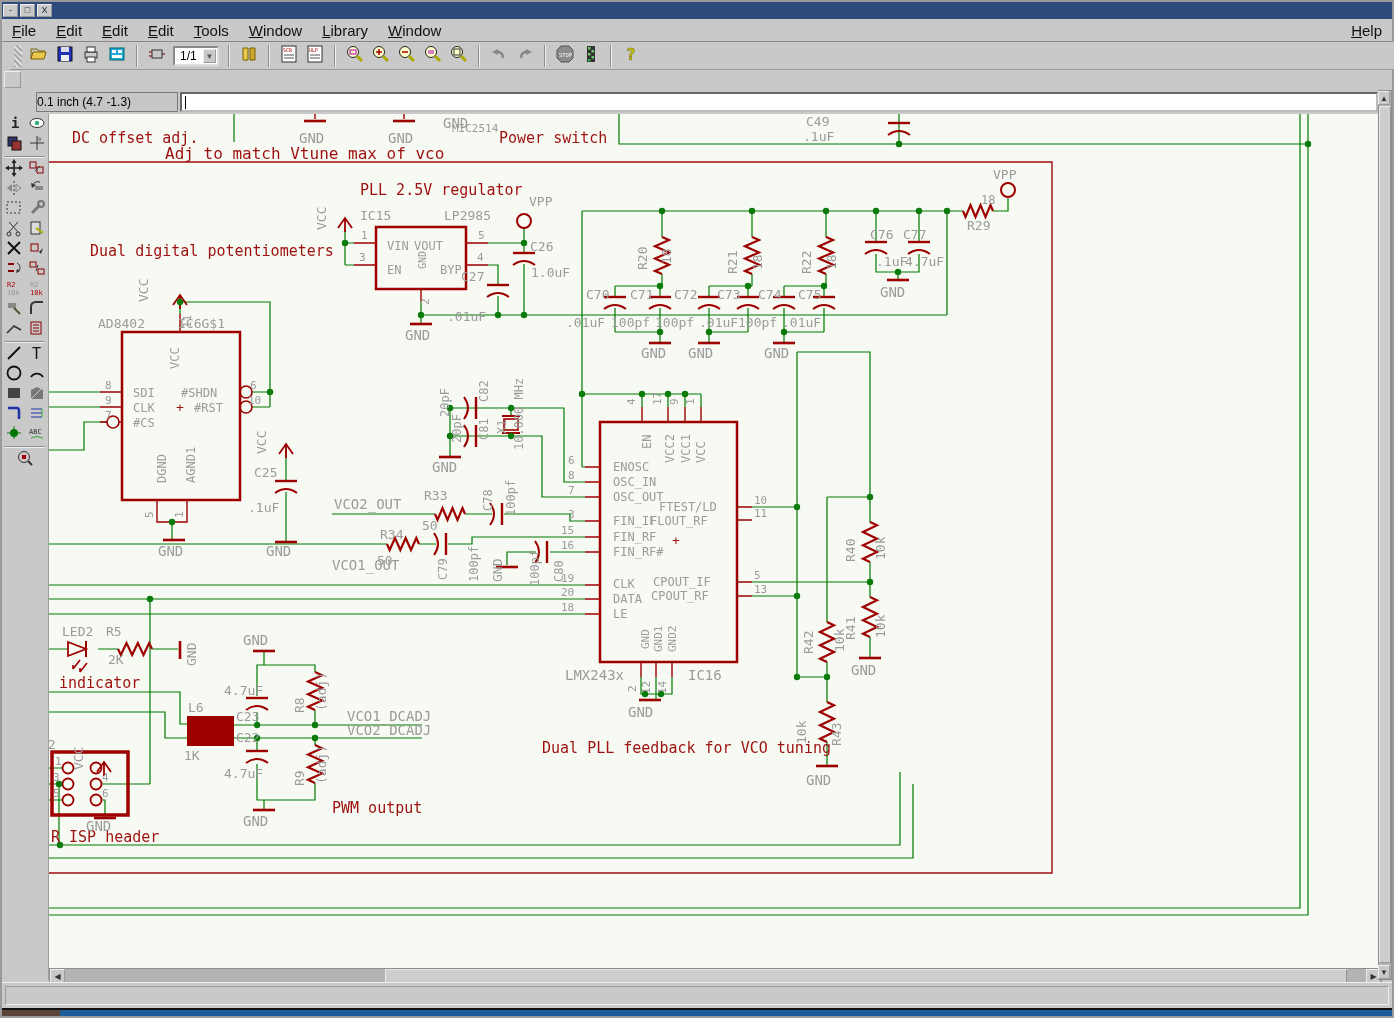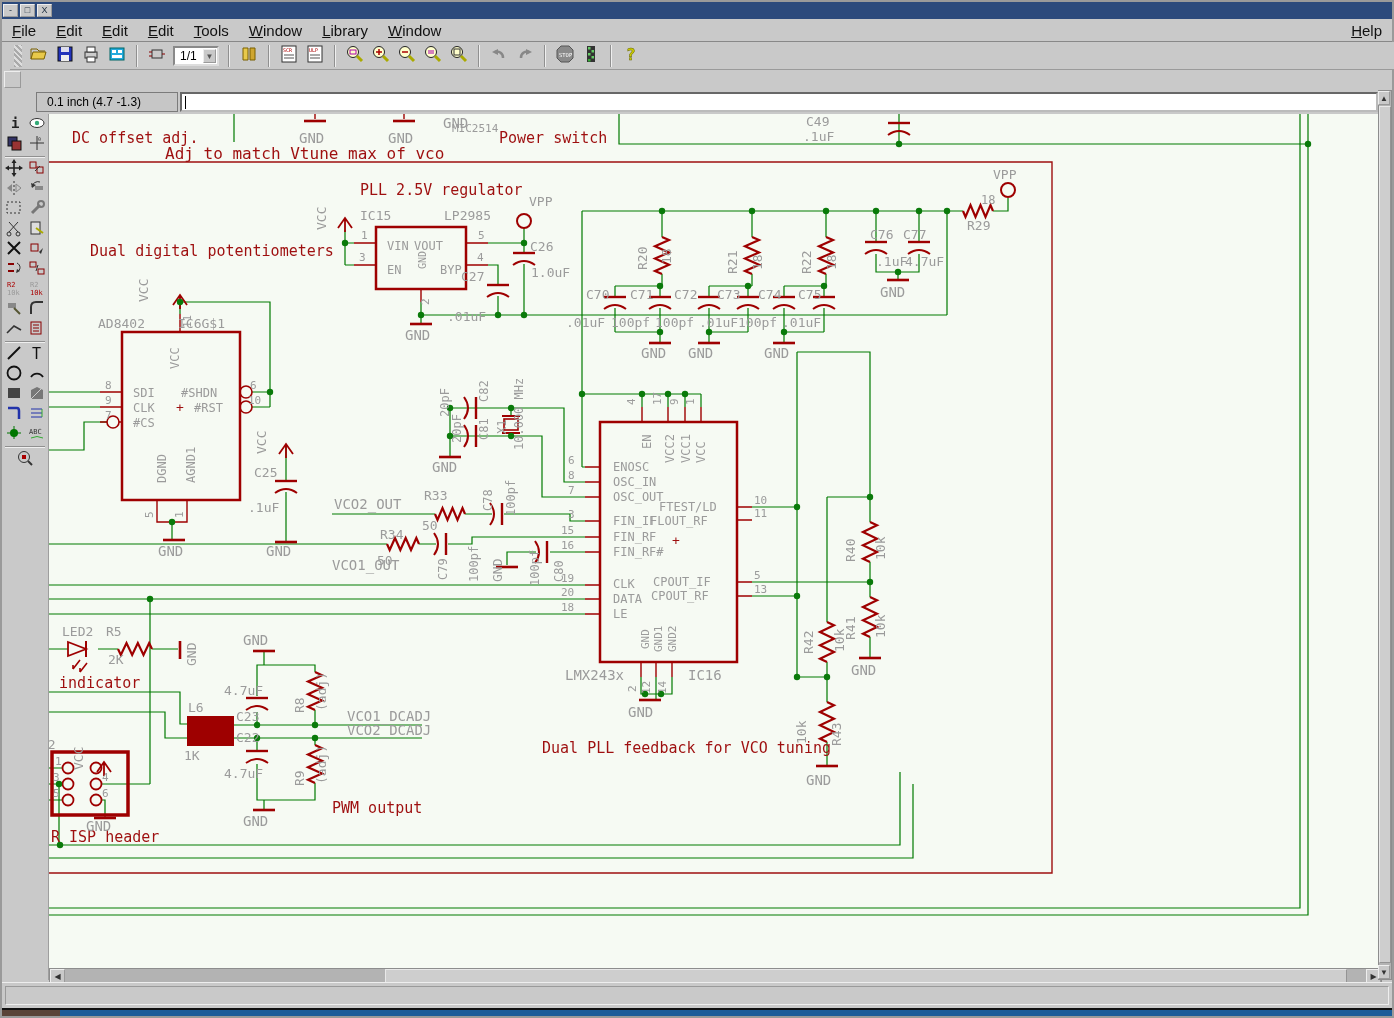--- a/index.html
+++ b/index.html
@@ -28,21 +28,21 @@
     display:flex; align-items:center; padding-left:5px; position:relative; margin:0 3px; }
   #sheet-combo .dd { position:absolute; right:1px; top:1px; bottom:1px; width:13px; background:#c9c9c9;
     border:1px outset #eee; font-size:8px; text-align:center; line-height:14px; color:#555; }
   
   #paramrow { position:absolute; left:0; top:68px; width:100%; height:20px; background:#c9c9c9; }
   #grid-btn { position:absolute; left:2px; top:1px; width:17px; height:17px; border:1px outset #eee;
     background:#c9c9c9 repeating-linear-gradient(0deg,transparent 0 3px,#777 3px 4px),
     repeating-linear-gradient(90deg,transparent 0 3px,#777 3px 4px); background-size:13px 13px; background-position:2px 2px; background-repeat:no-repeat; }
   #coordrow { position:absolute; left:34px; top:88px; right:14px; height:24px; background:#c9c9c9;
     display:flex; align-items:center; font-size:12px; }
-  .coordbox { height:20px; border:1px solid #7b7b7b; background:#c6c6c6; padding:2px 10px; white-space:nowrap; }
+  .coordbox { height:20px; border:1px solid #7b7b7b; background:#c6c6c6; padding:2px 0; white-space:nowrap; }
   #coord-grid { width:142px; }
   #coord-readout { width:316px; margin-left:2px; }
   #cmdline { flex:1; height:20px; margin-left:2px; background:#fff; border:2px inset #bbb; position:relative; }
   #cmdline .caret { position:absolute; left:3px; top:2px; width:1px; height:13px; background:#000; }
   
   #palette { position:absolute; left:0; top:112px; width:47px; bottom:36px; background:#c9c9c9;
     border-right:1px solid #9e9e9e; }
   .pal-row { display:flex; justify-content:center; gap:3px; margin:1px 0; }
   .pal-btn { width:20px; height:19px; display:flex; align-items:center; justify-content:center; }
   .pal-sep { height:2px; margin:2px 3px; border-top:1px solid #909090; border-bottom:1px solid #efefef; }

